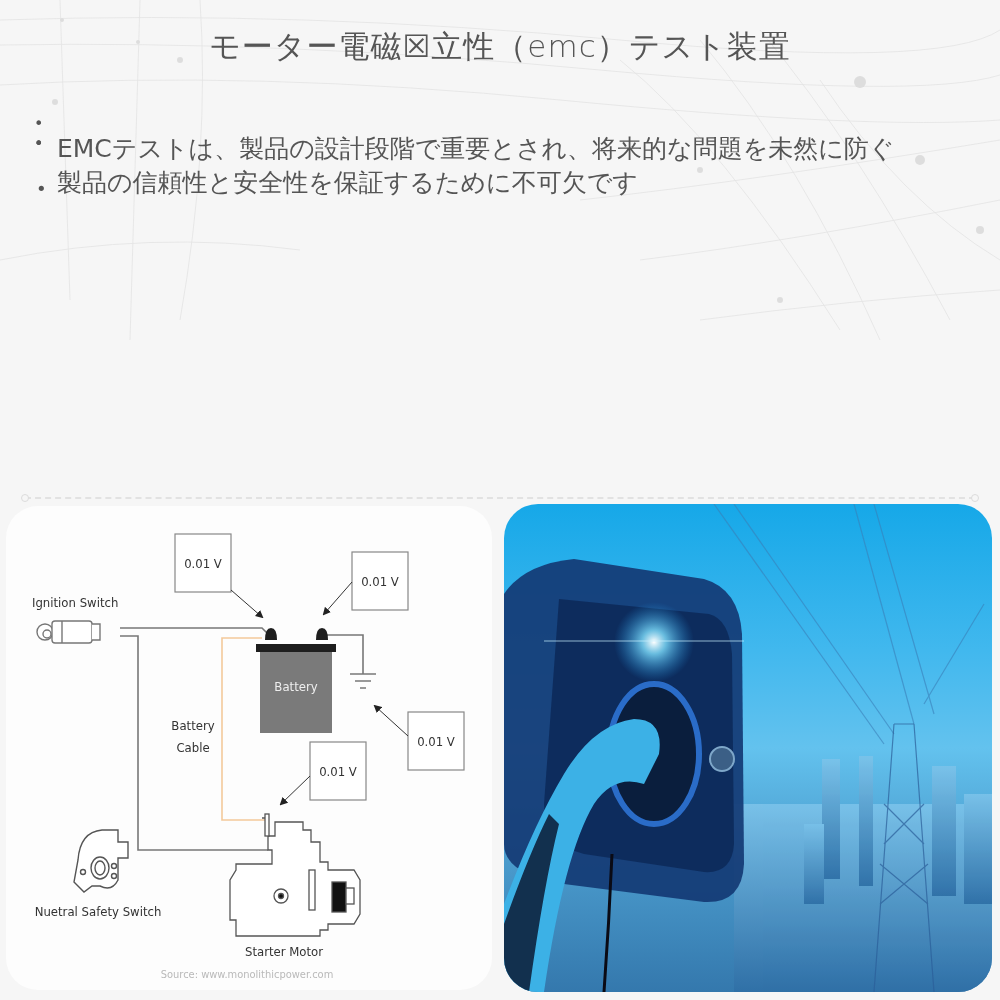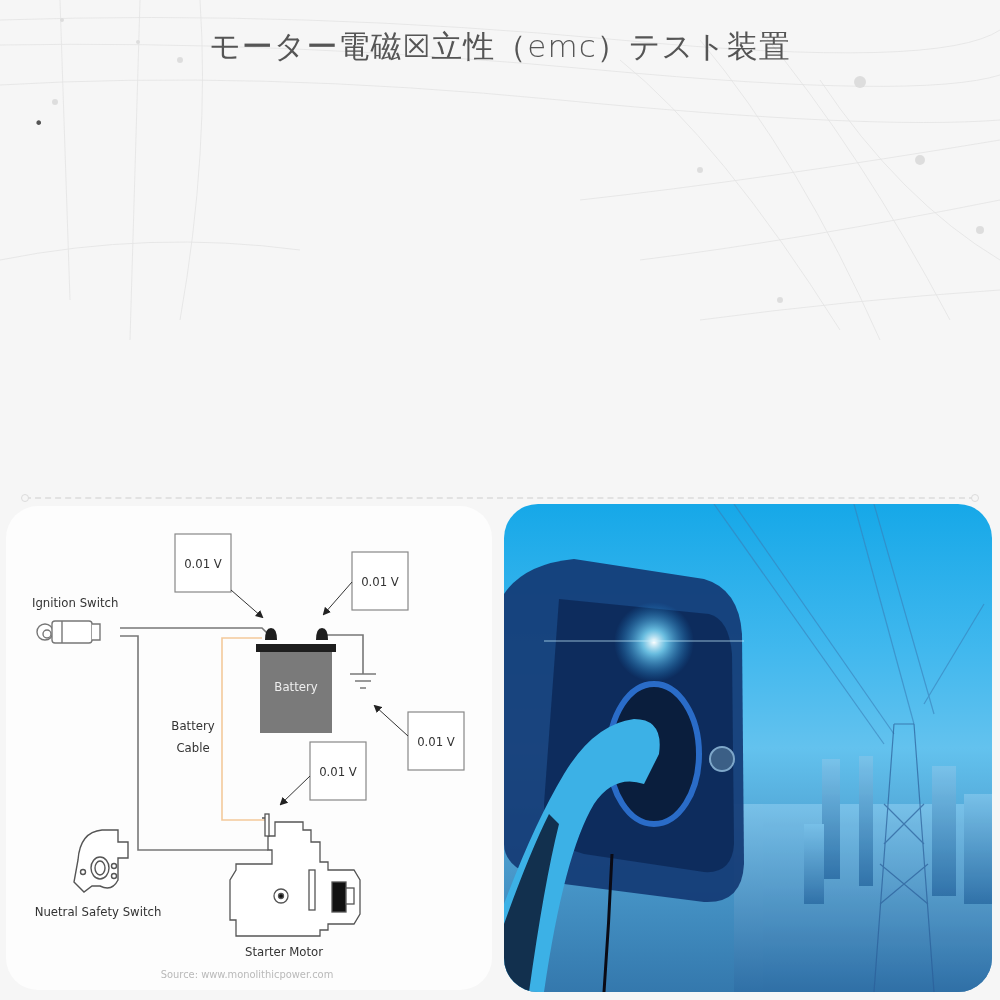--- a/index.html
+++ b/index.html
@@ -76,23 +76,25 @@
 
 <div class="bullets">
   <div class="bullet b1">
     <span class="dot">•</span>
   </div>
   <div class="bullet b2">
     <span class="dot">•</span>
   </div>
   <div class="bullet b3">
     <span class="dot">•</span>
+    <span class="txt">EMCテストは、製品の設計段階で重要とされ、将来的な問題を未然に防ぐ</span>
   </div>
   <div class="bullet b4">
     <span class="dot">•</span>
+    <span class="txt">製品の信頼性と安全性を保証するために不可欠です</span>
   </div>
 </div>
 
 <div class="divider">
   <span class="end l"></span>
   <span class="end r"></span>
 </div>
 
 <div class="card-left">
   <svg width="486" height="484" viewBox="6 506 486 484">

